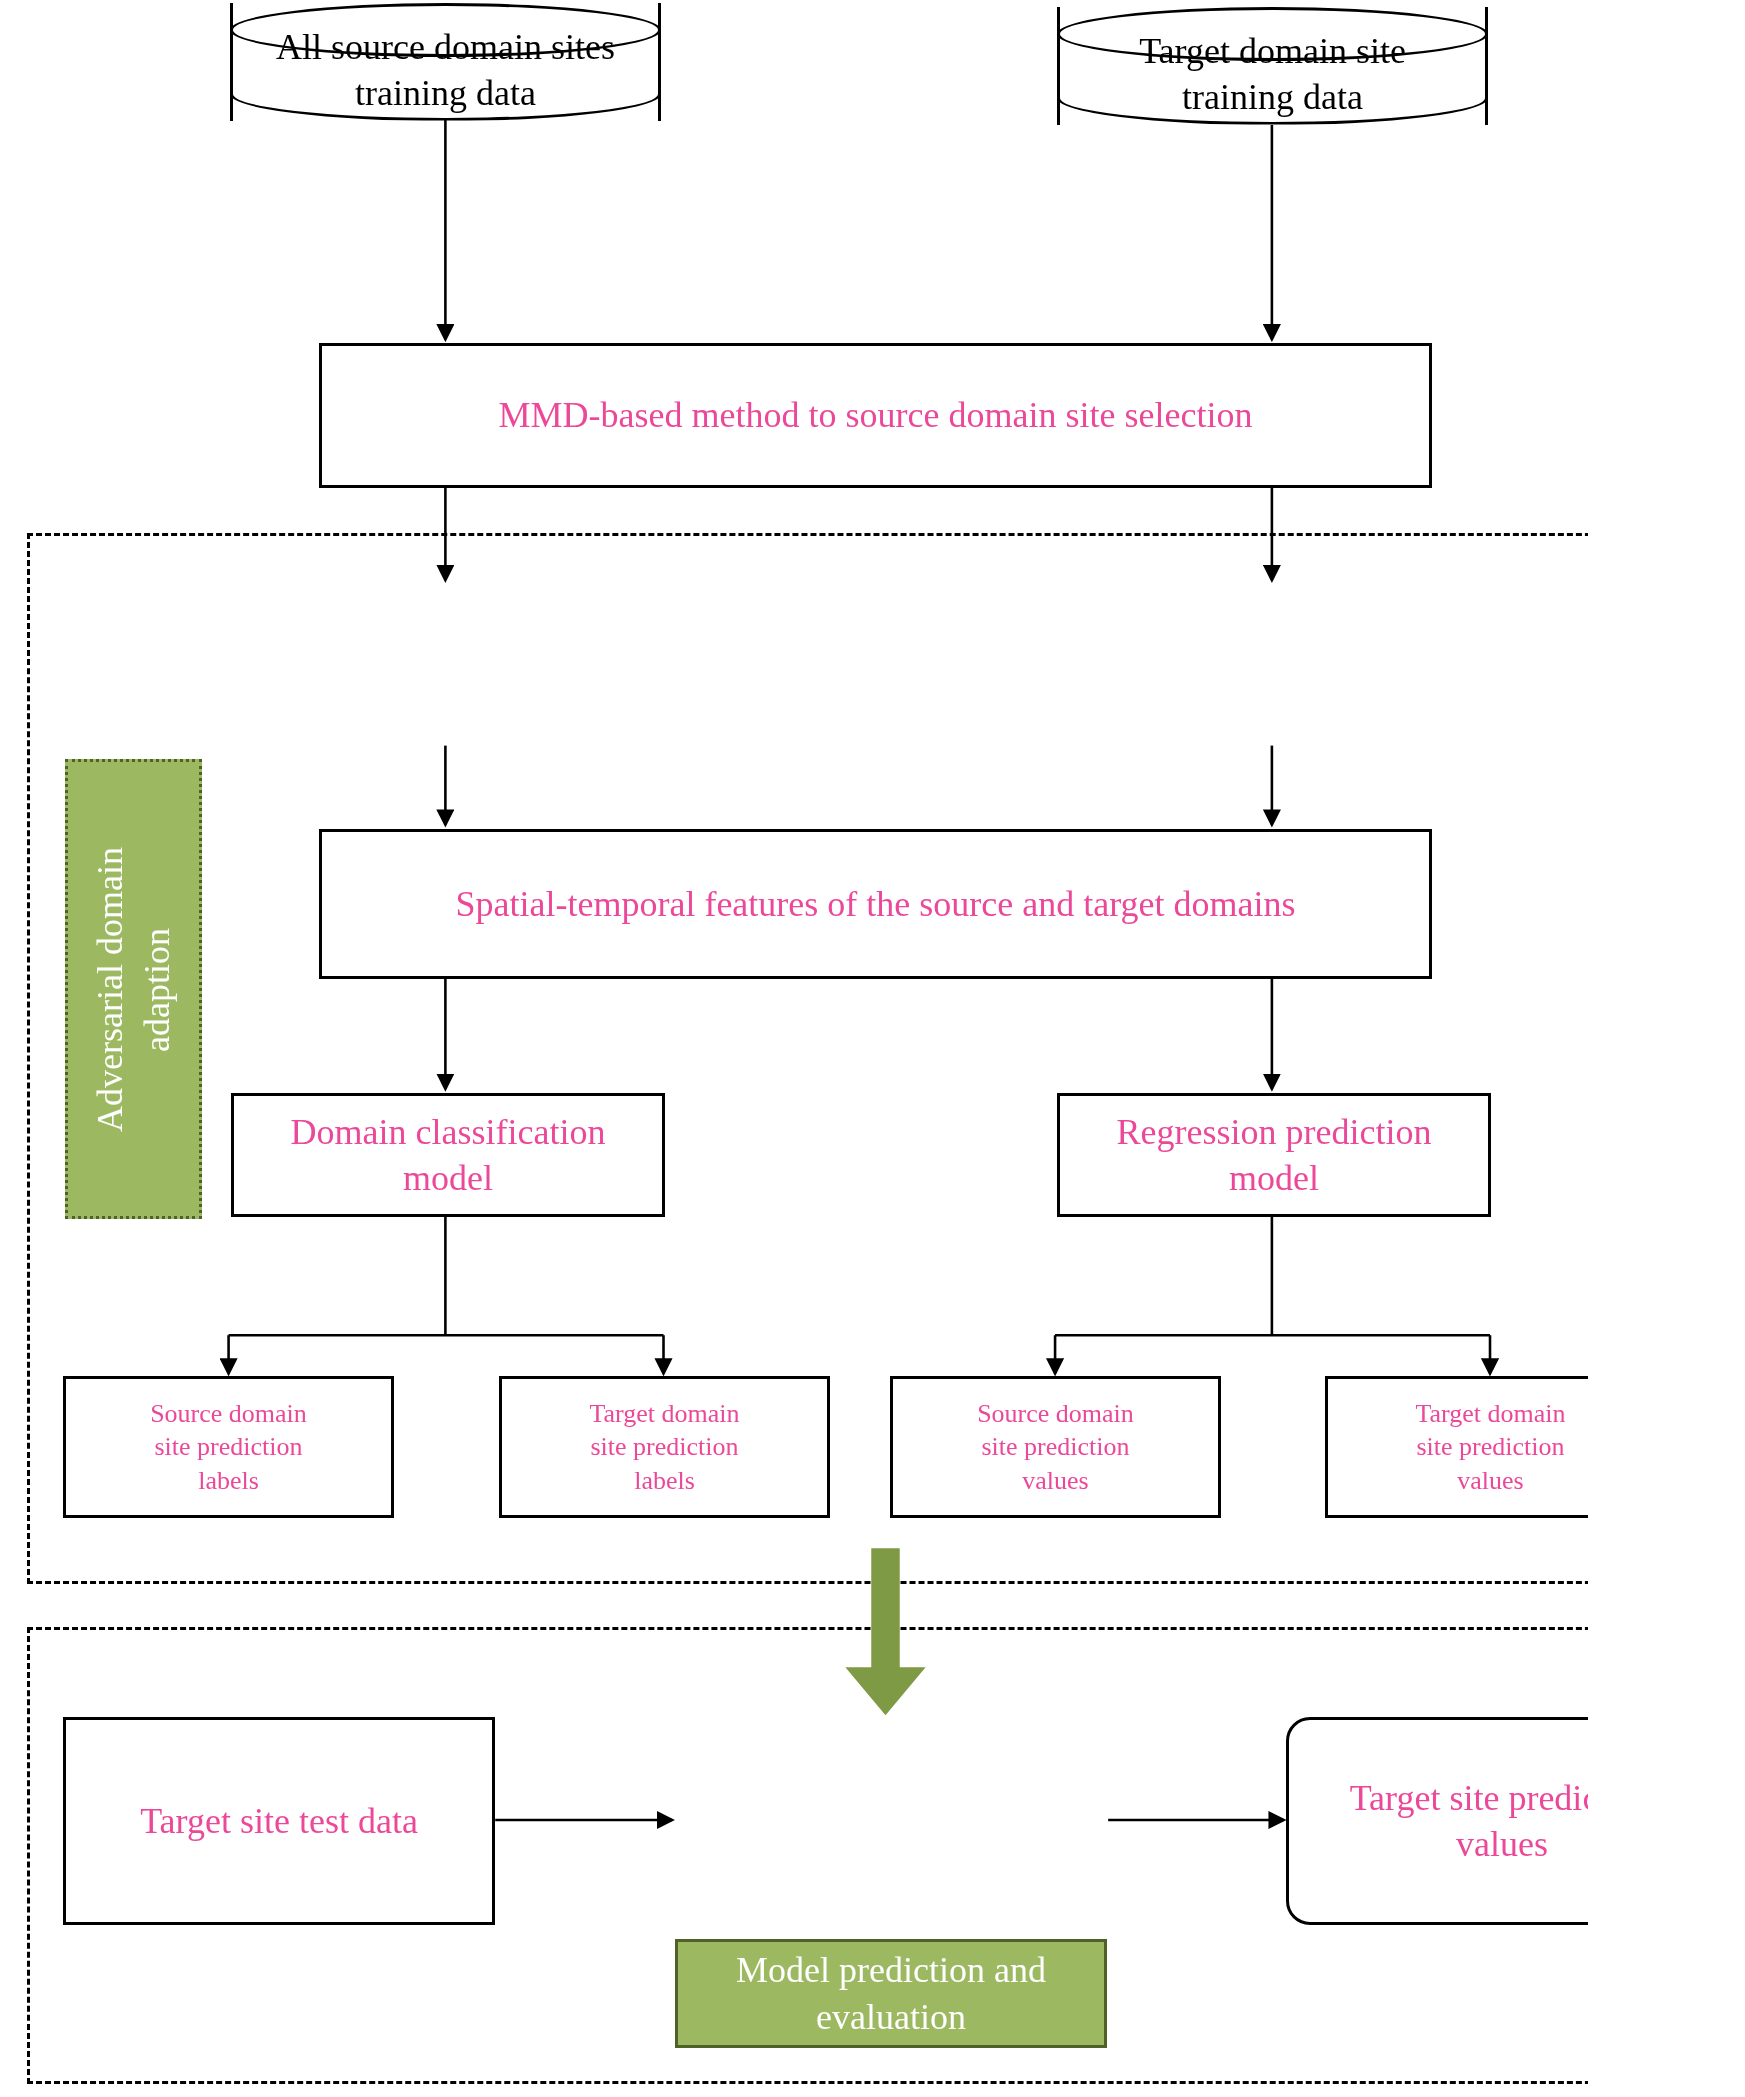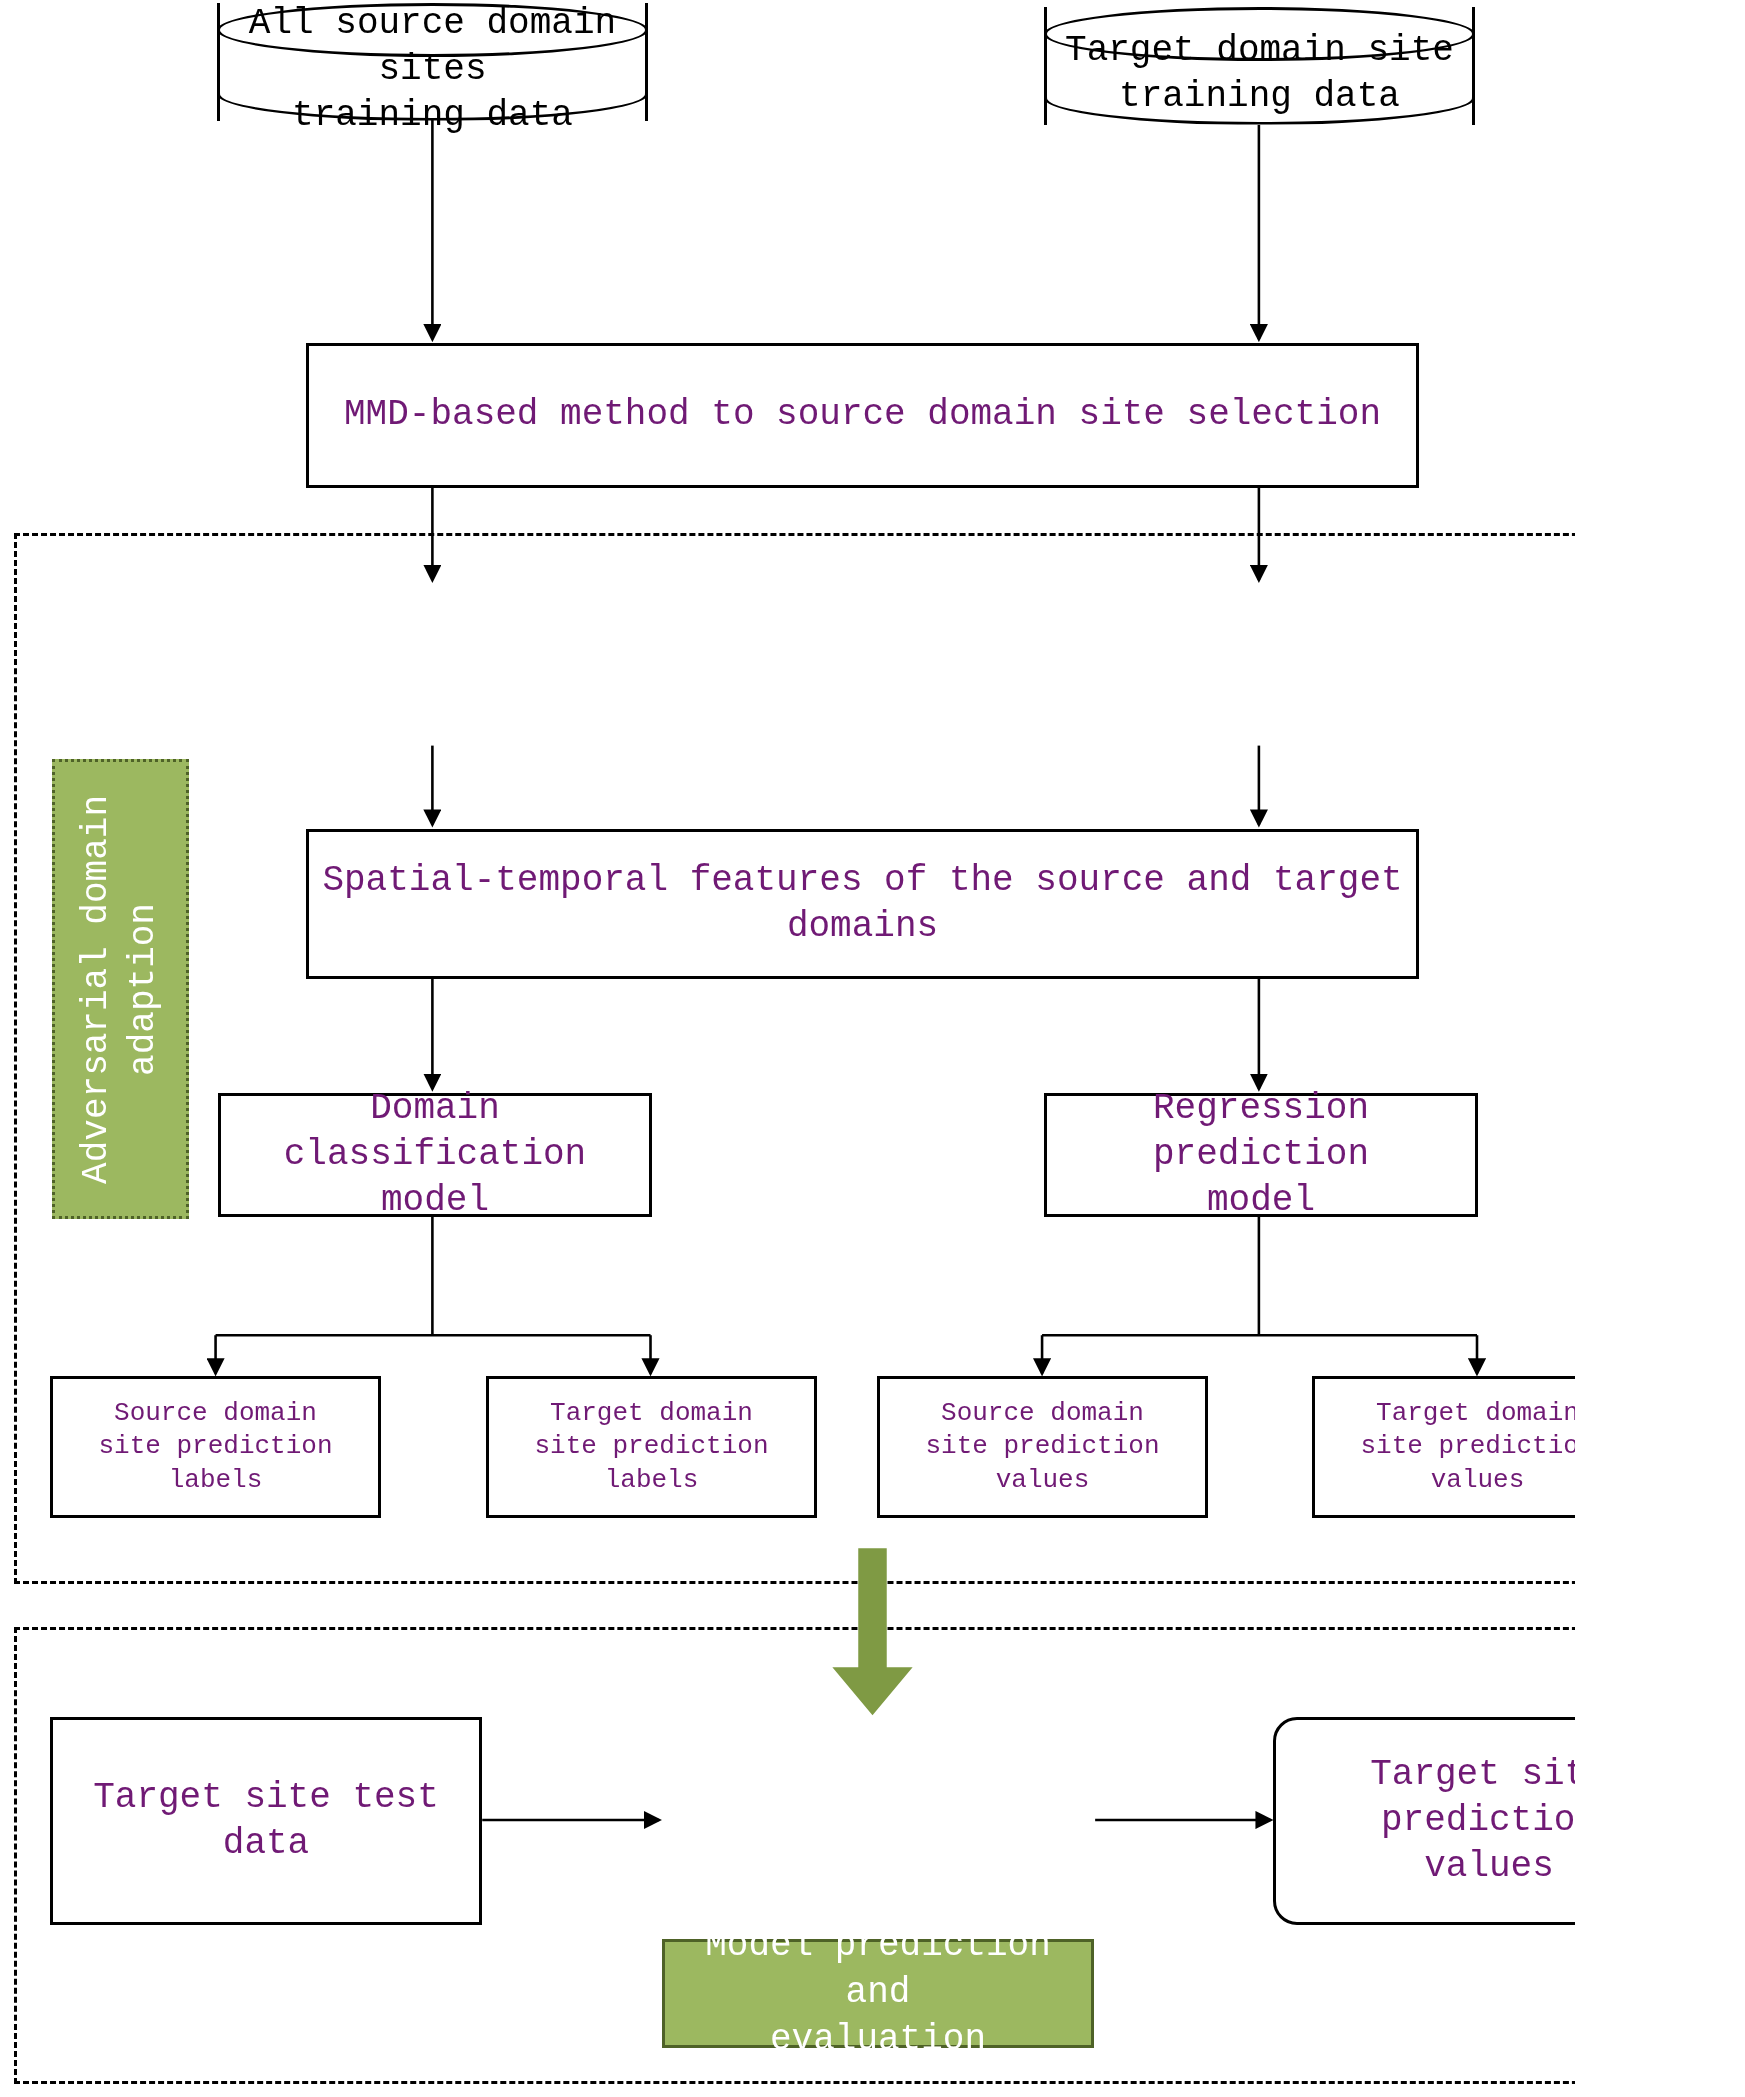--- a/index.html
+++ b/index.html
@@ -1,30 +1,31 @@
 <!DOCTYPE html>
 <html style="font-size:10.4px"><head>
 <meta charset="utf-8">
 <style>
   html,body{margin:0;padding:0;background:#ffffff;}
   #page{
     position:relative;
     width:1575px;height:2097px;
     background:#ffffff;
-    font-family:Liberation Mono, monospace;
+    font-family:Liberation Serif, serif;
     overflow:hidden;
+    margin-left:13px;
   }
   .node{
     position:absolute;
     box-sizing:border-box;
     background:#ffffff;
     border:3.2px solid #000000;
     display:flex;align-items:center;justify-content:center;
     text-align:center;
-    color:#701a75;
+    color:#ec4899;
     line-height:1.28;
     padding:3.9px 7.8px;
   }
   .cyl{
     position:absolute;
     box-sizing:border-box;
     display:flex;align-items:center;justify-content:center;
     text-align:center;
     color:#000;
     line-height:1.28;

